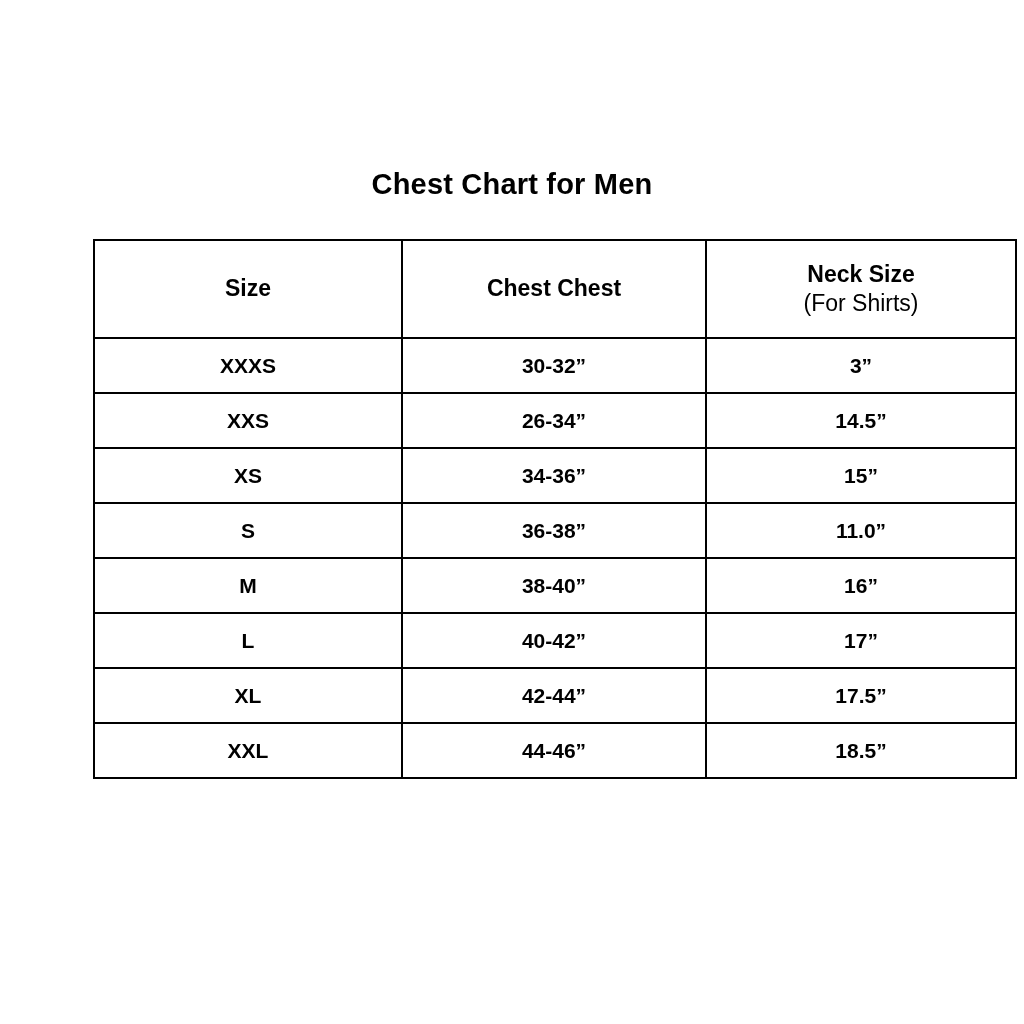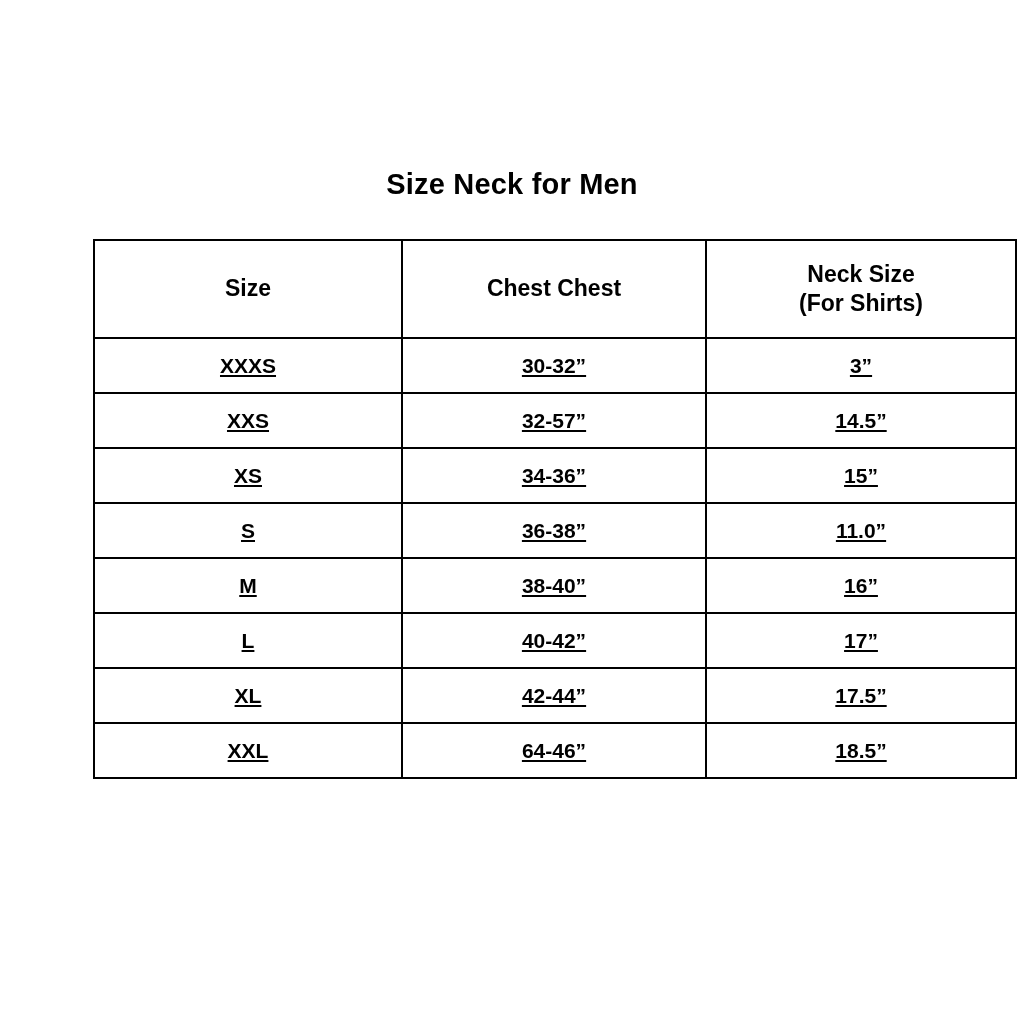--- a/index.html
+++ b/index.html
@@ -55,37 +55,36 @@
   col.c-neck { width: 310px; }
 
   thead th {
     height: 96px;
     font-size: 23px;
     line-height: 1.28;
   }
   thead th .sub {
     display: block;
     font-size: 23px;
-    font-weight: bold;
+    font-weight: normal;
   }
   tbody td {
     height: 53px;
     font-size: 21px;
-    text-decoration: underline;
   }
   tbody td.size-cell {
     font-size: 21px;
   }
 </style>
 </head>
 <body>
 
 <div class="page">
 
-  <div class="chart-title">Size Neck for Men</div>
+  <div class="chart-title">Chest Chart for Men</div>
 
   <div class="table-wrap">
     <table class="size-table">
       <colgroup>
         <col class="c-size">
         <col class="c-chest">
         <col class="c-neck">
       </colgroup>
       <thead>
         <tr>
@@ -102,21 +101,21 @@
         </tr>
       </thead>
       <tbody>
         <tr>
           <td class="size-cell">XXXS</td>
           <td>30-32”</td>
           <td>3”</td>
         </tr>
         <tr>
           <td class="size-cell">XXS</td>
-          <td>32-57”</td>
+          <td>26-34”</td>
           <td>14.5”</td>
         </tr>
         <tr>
           <td class="size-cell">XS</td>
           <td>34-36”</td>
           <td>15”</td>
         </tr>
         <tr>
           <td class="size-cell">S</td>
           <td>36-38”</td>
@@ -132,20 +131,20 @@
           <td>40-42”</td>
           <td>17”</td>
         </tr>
         <tr>
           <td class="size-cell">XL</td>
           <td>42-44”</td>
           <td>17.5”</td>
         </tr>
         <tr>
           <td class="size-cell">XXL</td>
-          <td>64-46”</td>
+          <td>44-46”</td>
           <td>18.5”</td>
         </tr>
       </tbody>
     </table>
   </div>
 
 </div>
 
 </body></html>

